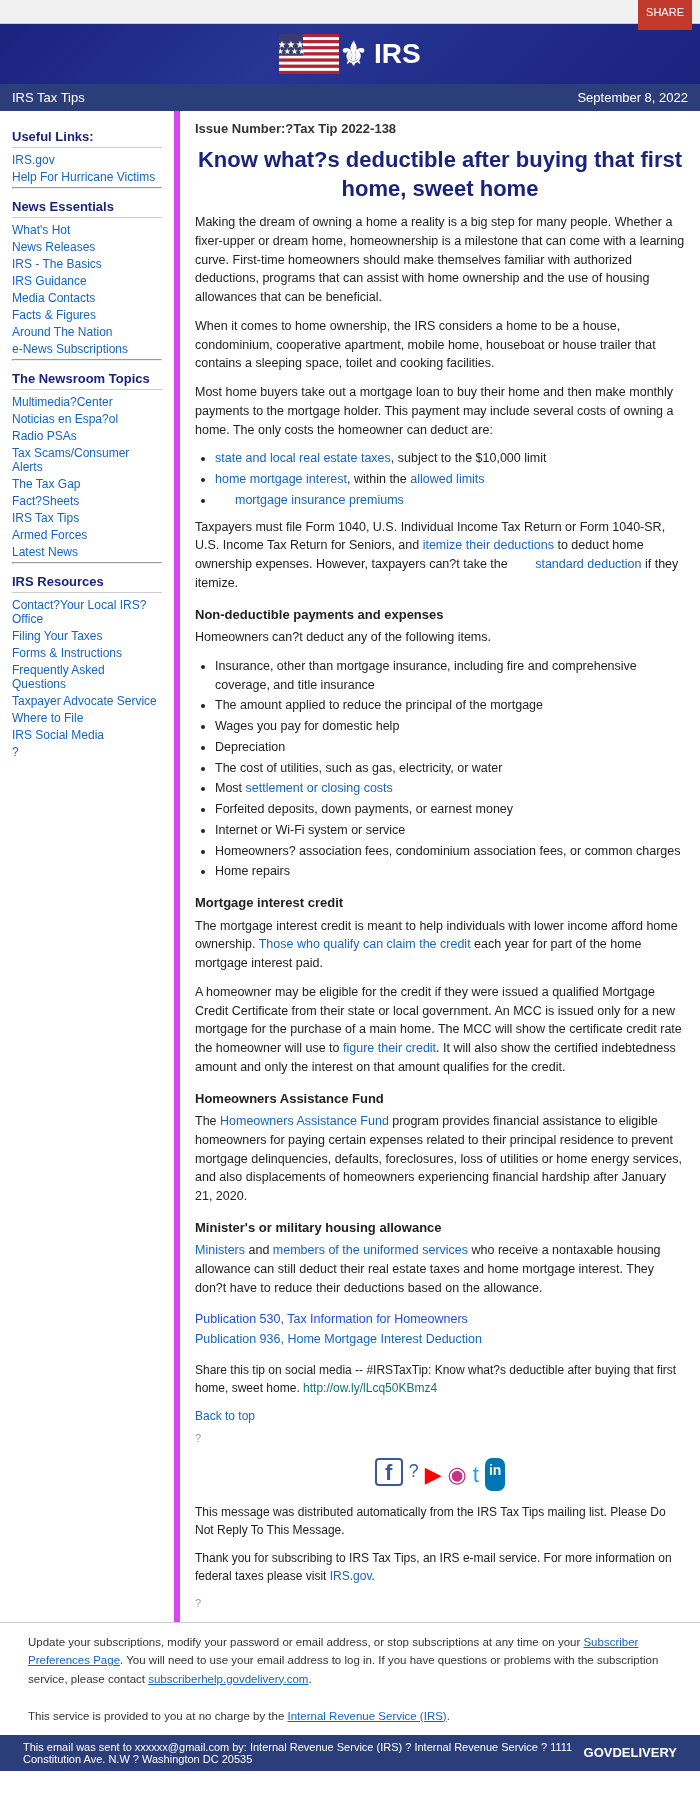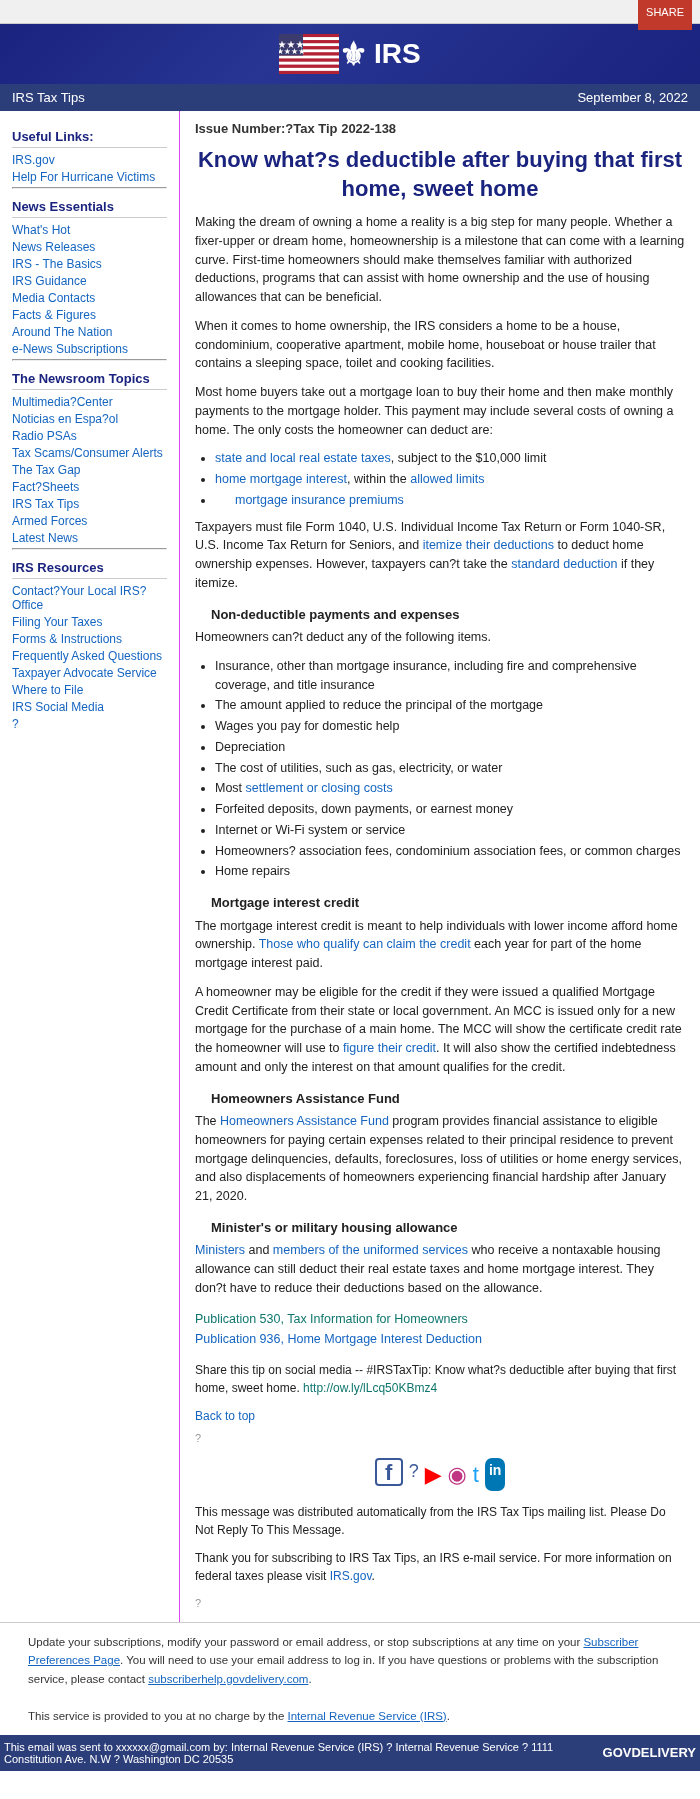--- a/index.html
+++ b/index.html
@@ -14,45 +14,45 @@
     #irs-logo { color: #fff; font-size: 28px; font-weight: bold; display: flex; align-items: center; }
     #irs-emblem { font-size: 32px; margin-right: 6px; }
 
     
     #title-bar { background: #2c3e7a; color: #fff; display: flex; justify-content: space-between; padding: 6px 12px; font-size: 13px; }
 
     
     #main-layout { display: flex; width: 100%; }
 
     
-    #sidebar { width: 180px; min-width: 180px; padding: 8px 12px; border-right: 1px solid #d946ef; font-size: 12px; }
+    #sidebar { width: 180px; min-width: 180px; padding: 8px 12px; border-right: 6px solid #d946ef; font-size: 12px; }
     #sidebar h3 { font-size: 13px; font-weight: bold; color: #1a237e; margin: 10px 0 5px 0; border-bottom: 1px solid #ccc; padding-bottom: 3px; }
     #sidebar a { color: #1565C0; text-decoration: none; display: block; margin: 3px 0; font-size: 12px; }
 
     
     #content { flex: 1; padding: 10px 15px; }
     #issue-number { font-size: 13px; font-weight: bold; color: #333; margin-bottom: 10px; }
     #article-title { font-size: 22px; font-weight: bold; color: #1a237e; text-align: center; margin: 10px 0; line-height: 1.3; }
     #article-body { font-size: 12.5px; line-height: 1.5; color: #222; }
     #article-body p { margin-bottom: 10px; }
-    #article-body h3 { font-size: 13px; font-weight: bold; color: #222; margin: 12px 0 4px 16px; }
+    #article-body h3 { font-size: 13px; font-weight: bold; color: #222; margin: 12px 0 4px 0; }
     #article-body ul { margin: 4px 0 8px 20px; }
     #article-body ul li { margin-bottom: 2px; }
     #article-body a { color: #1565C0; text-decoration: none; }
     #more-info { margin-top: 12px; }
     #more-info-title { font-weight: bold; margin-bottom: 4px; }
     #share-tip { margin-top: 12px; font-size: 12px; }
     #back-to-top { color: #1565C0; text-decoration: none; font-size: 12px; }
     #social-icons { display: flex; justify-content: center; gap: 6px; margin: 12px 0; font-size: 20px; }
     #social-icons span { cursor: pointer; }
 
     
     #bottom-bar { border-top: 1px solid #ccc; padding: 10px 28px; font-size: 11.5px; color: #333; line-height: 1.6; }
     #bottom-bar a { color: #1565C0; }
-    #govdelivery-footer { background: #2c3e7a; color: #fff; display: flex; justify-content: space-between; align-items: center; padding: 6px 4px; font-size: 11px; }
+    #govdelivery-footer { background: #2c3e7a; color: #fff; display: flex; justify-content: space-between; align-items: center; padding: 6px 23px; font-size: 11px; }
     #govdelivery-logo { font-weight: bold; font-size: 13px; }
 
     
     .flag-container { width: 60px; height: 40px; }
   </style>
 </head>
 <body>
 
 <div id="share-bar">
   <span>SHARE</span>
@@ -146,21 +146,21 @@
       <p>Making the dream of owning a home a reality is a big step for many people. Whether a fixer-upper or dream home, homeownership is a milestone that can come with a learning curve. First-time homeowners should make themselves familiar with authorized deductions, programs that can assist with home ownership and the use of housing allowances that can be beneficial.</p>
       <p>When it comes to home ownership, the IRS considers a home to be a house, condominium, cooperative apartment, mobile home, houseboat or house trailer that contains a sleeping space, toilet and cooking facilities.</p>
       <p>Most home buyers take out a mortgage loan to buy their home and then make monthly payments to the mortgage holder. This payment may include several costs of owning a home. The only costs the homeowner can deduct are:</p>
 
       <ul id="deduct-list">
           <li><a href="#" style="color:#1565C0;">state and local real estate taxes</a>, subject to the $10,000 limit</li>
           <li><a href="#" style="color:#1565C0;">home mortgage interest</a>, within the <a href="#" style="color:#1565C0;">allowed limits</a></li>
           <li><a href="#" style="color:#1565C0;padding-left:20px;">mortgage insurance premiums</a></li>
         </ul>
 
-      <p id="para-4">Taxpayers must file Form 1040, U.S. Individual Income Tax Return or Form 1040-SR, U.S. Income Tax Return for Seniors, and <a href="#" style="color:#1565C0;">itemize their deductions</a> to deduct home ownership expenses. However, taxpayers can?t take the <a href="#" style="color:#1565C0;">standard deduction</a> if they itemize.</p>
+      <p id="para-4">Taxpayers must file Form 1040, U.S. Individual Income Tax Return or Form 1040-SR, U.S. Income Tax Return for Seniors, and <a href="#" style="color:#1565C0;">itemize their deductions</a> to deduct home ownership expenses. However, taxpayers can?t take the <a href="#" style="color:#1565C0;margin-left:24px;">standard deduction</a> if they itemize.</p>
 
       <h3>Non-deductible payments and expenses</h3>
       <p>Homeowners can?t deduct any of the following items.</p>
       <ul id="non-deductible-list">
           <li>Insurance, other than mortgage insurance, including fire and comprehensive coverage, and title insurance</li>
           <li>The amount applied to reduce the principal of the mortgage</li>
           <li>Wages you pay for domestic help</li>
           <li>Depreciation</li>
           <li>The cost of utilities, such as gas, electricity, or water</li>
           <li>Most <a href="#" style="color:#1565C0;">settlement or closing costs</a></li>
@@ -175,21 +175,21 @@
       <p id="mortgage-p2">A homeowner may be eligible for the credit if they were issued a qualified Mortgage Credit Certificate from their state or local government. An MCC is issued only for a new mortgage for the purchase of a main home. The MCC will show the certificate credit rate the homeowner will use to <a href="#" style="color:#1565C0;">figure their credit</a>. It will also show the certified indebtedness amount and only the interest on that amount qualifies for the credit.</p>
 
       <h3>Homeowners Assistance Fund</h3>
       <p id="haf-p1">The <a href="#" style="color:#1565C0;">Homeowners Assistance Fund</a> program provides financial assistance to eligible homeowners for paying certain expenses related to their principal residence to prevent mortgage delinquencies, defaults, foreclosures, loss of utilities or home energy services, and also displacements of homeowners experiencing financial hardship after January 21, 2020.</p>
 
       <h3>Minister's or military housing allowance</h3>
       <p id="military-p1"><a href="#" style="color:#1565C0;">Ministers</a> and <a href="#" style="color:#1565C0;">members of the uniformed services</a> who receive a nontaxable housing allowance can still deduct their real estate taxes and home mortgage interest. They don?t have to reduce their deductions based on the allowance.</p>
 
       <div id="more-info">
         <div id="more-info-links">
-            <a href="#" style="color: #0f766e; display: block; margin-bottom: 2px;">Publication 530, Tax Information for Homeowners</a>
+            <a href="#" style="color: #1d4ed8; display: block; margin-bottom: 2px;">Publication 530, Tax Information for Homeowners</a>
             <a href="#" style="color: rgb(21, 101, 192); display: block; margin-bottom: 2px;">Publication 936, Home Mortgage Interest Deduction</a>
           </div>
       </div>
 
       <div id="share-tip">Share this tip on social media -- #IRSTaxTip: Know what?s deductible after buying that first home, sweet home. <a href="#" style="color:#0f766e;">http://ow.ly/lLcq50KBmz4</a></div>
 
       <div style="margin-top:10px;">
         <a href="#" id="back-to-top">Back to top</a>
       </div>
       <div style="color:#999;font-size:11px;margin-top:4px;">?</div>

